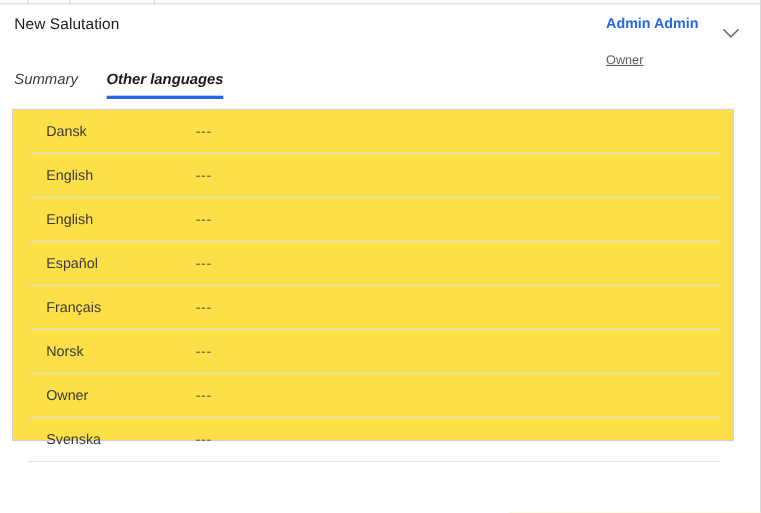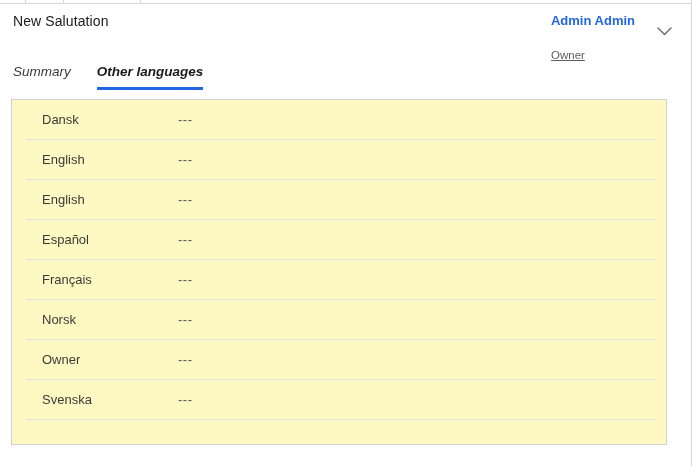--- a/index.html
+++ b/index.html
@@ -65,23 +65,23 @@
     cursor:pointer;
   }
   .tab + .tab{margin-left:26px;}
   .tab.active{
     font-weight:700;color:#1a1a1a;
     border-bottom-color:var(--accent);
   }
 
   .form-card{
     position:absolute;left:11px;top:99px;
-    width:656px;height:346px;
+    width:656px;height:302px;
     border:1px solid var(--container_border);
-    background:#fef9c3;
+    background:#fde047;
     text-decoration:underline;
   }
   .field-row{
     position:relative;height:40px;
   }
   .field-row::after{
     content:"";position:absolute;left:14px;right:11px;bottom:0;
     border-bottom:1px solid var(--separator);
   }
   .field-label{

